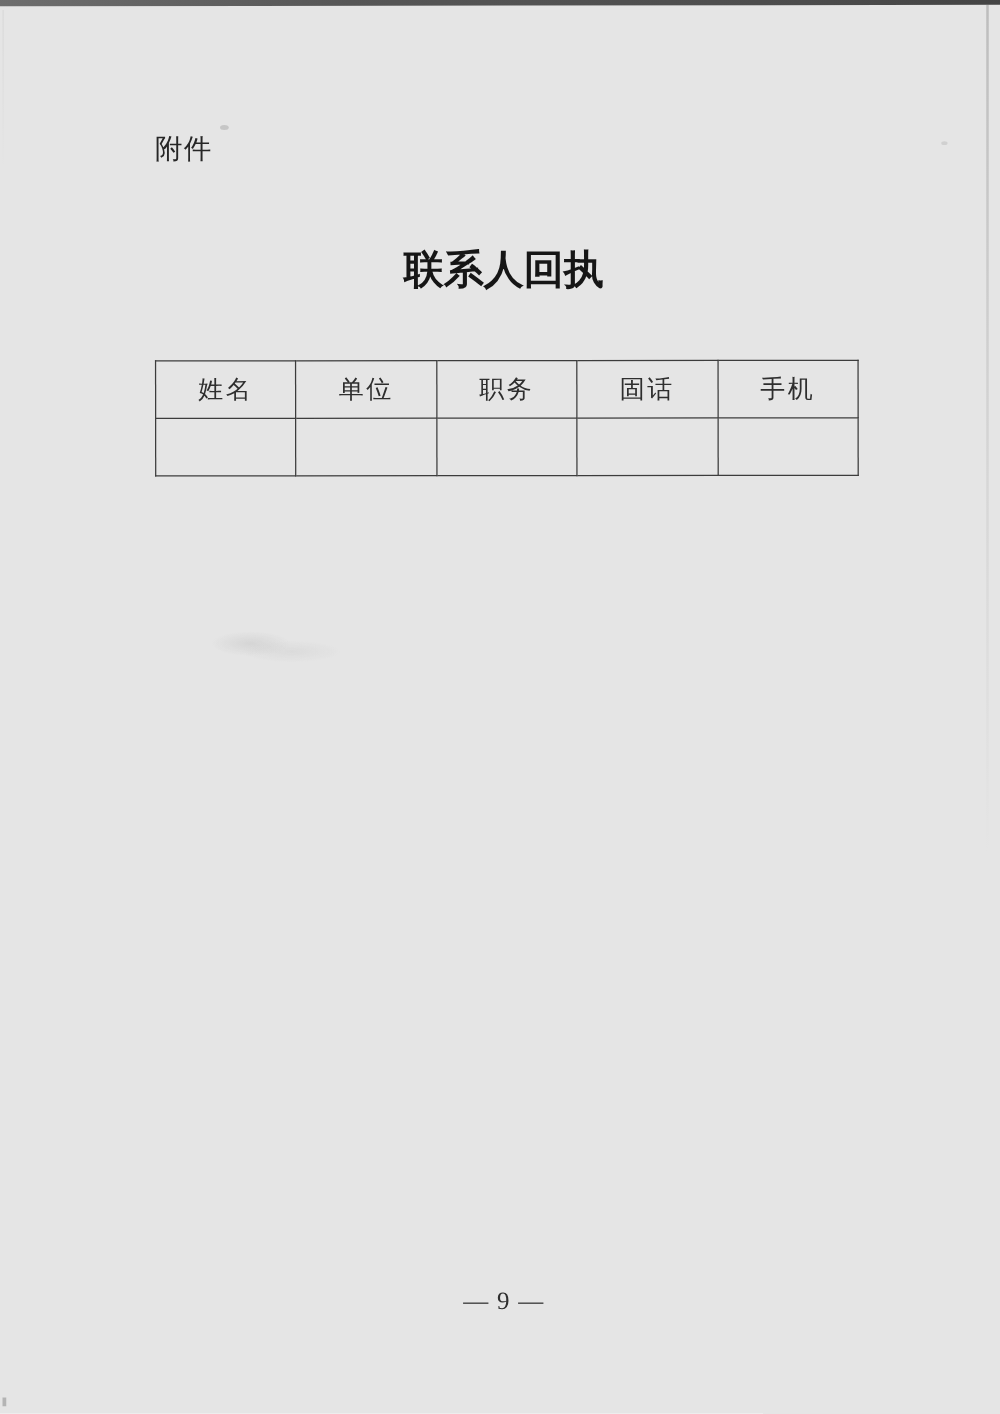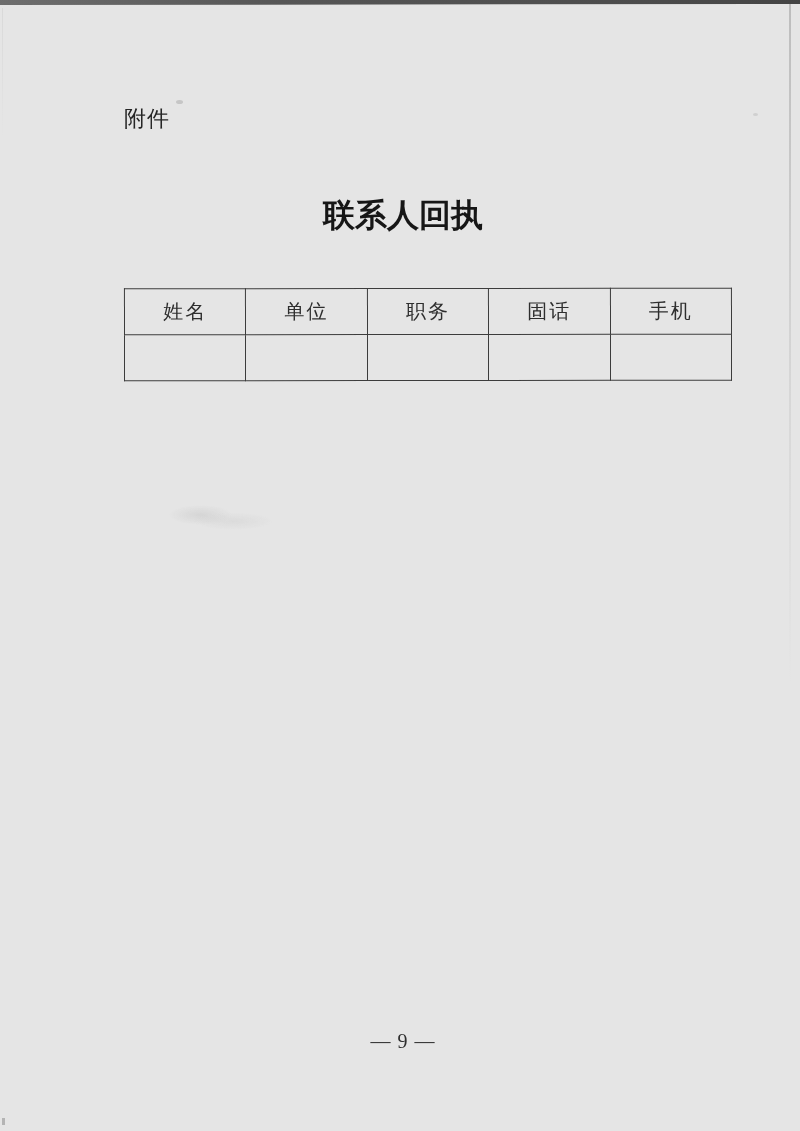--- a/index.html
+++ b/index.html
@@ -76,21 +76,21 @@
     width: 806px;
     text-align: center;
     font-size: 32px;
     font-weight: bold;
     color: #161616;
     letter-spacing: 0px;
   }
   table.contact-table {
     position: absolute;
     left: 124px; top: 288px;
-    width: 608px;
+    width: 563px;
     border-collapse: collapse;
     table-layout: fixed;
     transform: rotate(-0.05deg);
   }
   table.contact-table th,
   table.contact-table td {
     border: 1.6px solid #3c3c3c;
     height: 46px;
     text-align: center;
     vertical-align: middle;

